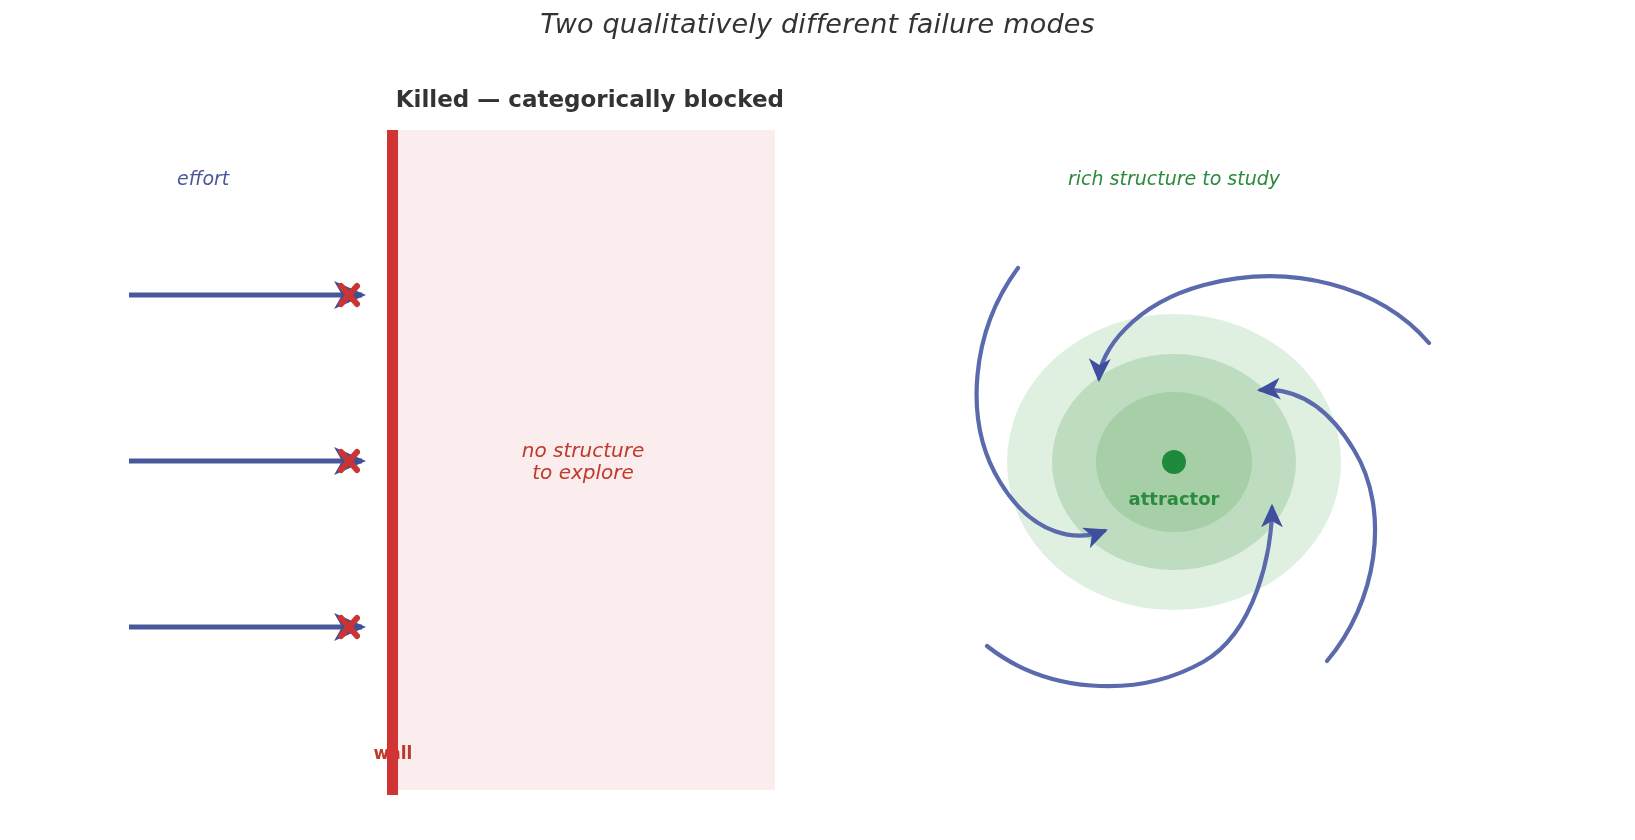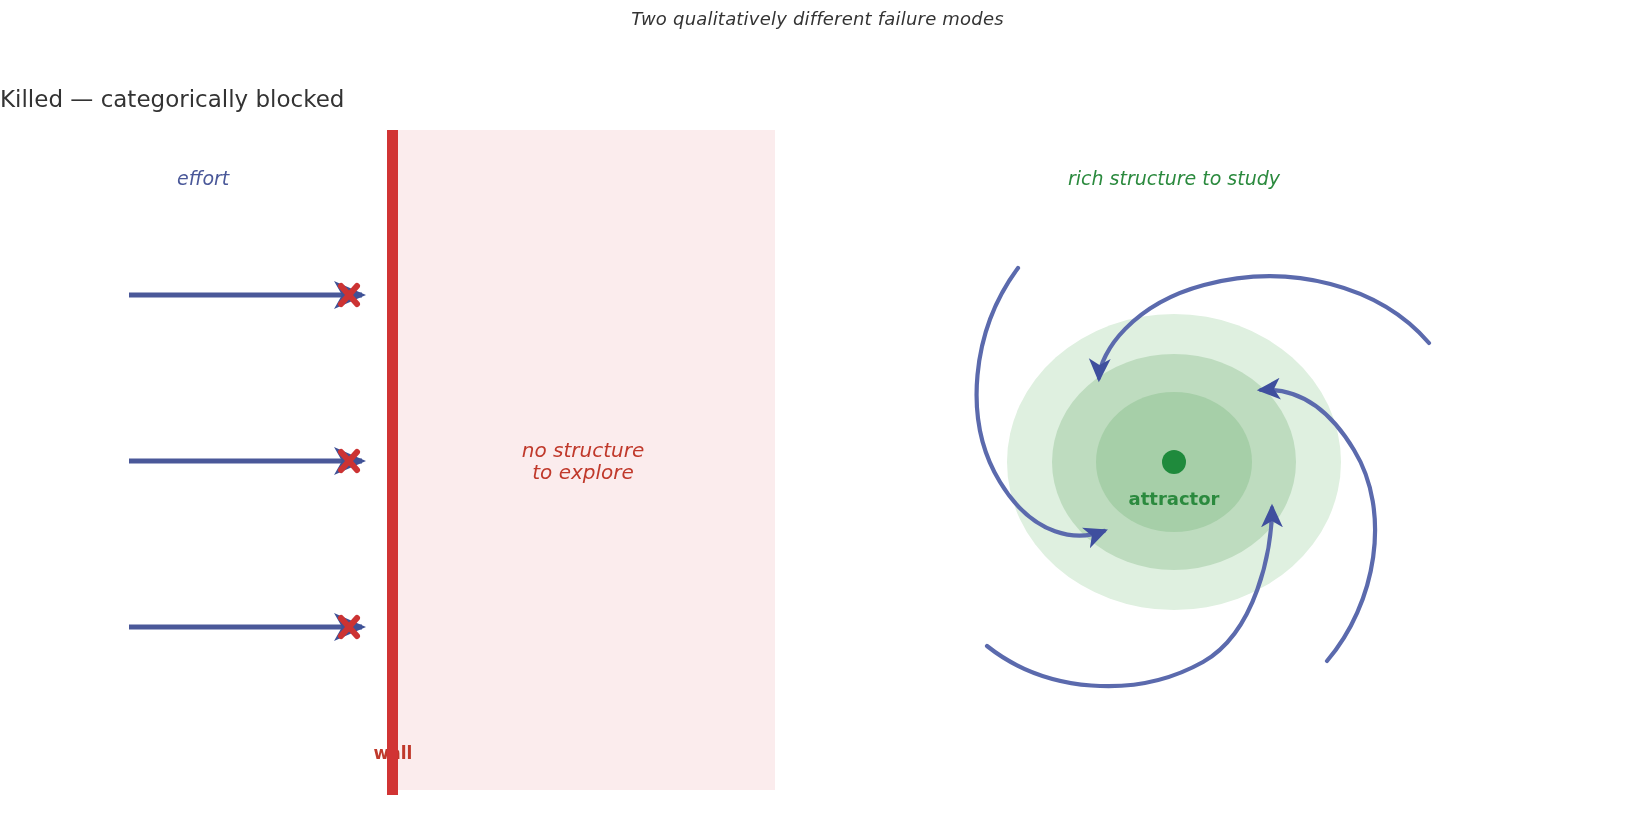--- a/index.html
+++ b/index.html
@@ -14,32 +14,32 @@
     background: #ffffff;
     overflow: hidden;
     font-family: "DejaVu Sans", "Liberation Sans", sans-serif;
   }
   .fig-title {
     position: absolute;
     top: 8px;
     left: 0;
     width: 1635px;
     text-align: center;
-    font-size: 18px;
+    font-size: 27px;
     font-style: italic;
     color: #333333;
     letter-spacing: 0.2px;
   }
   .panel-title {
     position: absolute;
     top: 86px;
     font-size: 23px;
-    font-weight: normal;
+    font-weight: bold;
     color: #333333;
-    text-align: left;
+    text-align: right;
   }
   #title-left  { left: 0px;   width: 784px; }
   #title-right { left: 784px; width: 851px; }
 
   svg.stage {
     position: absolute;
     left: 0;
     top: 0;
     width: 1635px;
     height: 840px;

